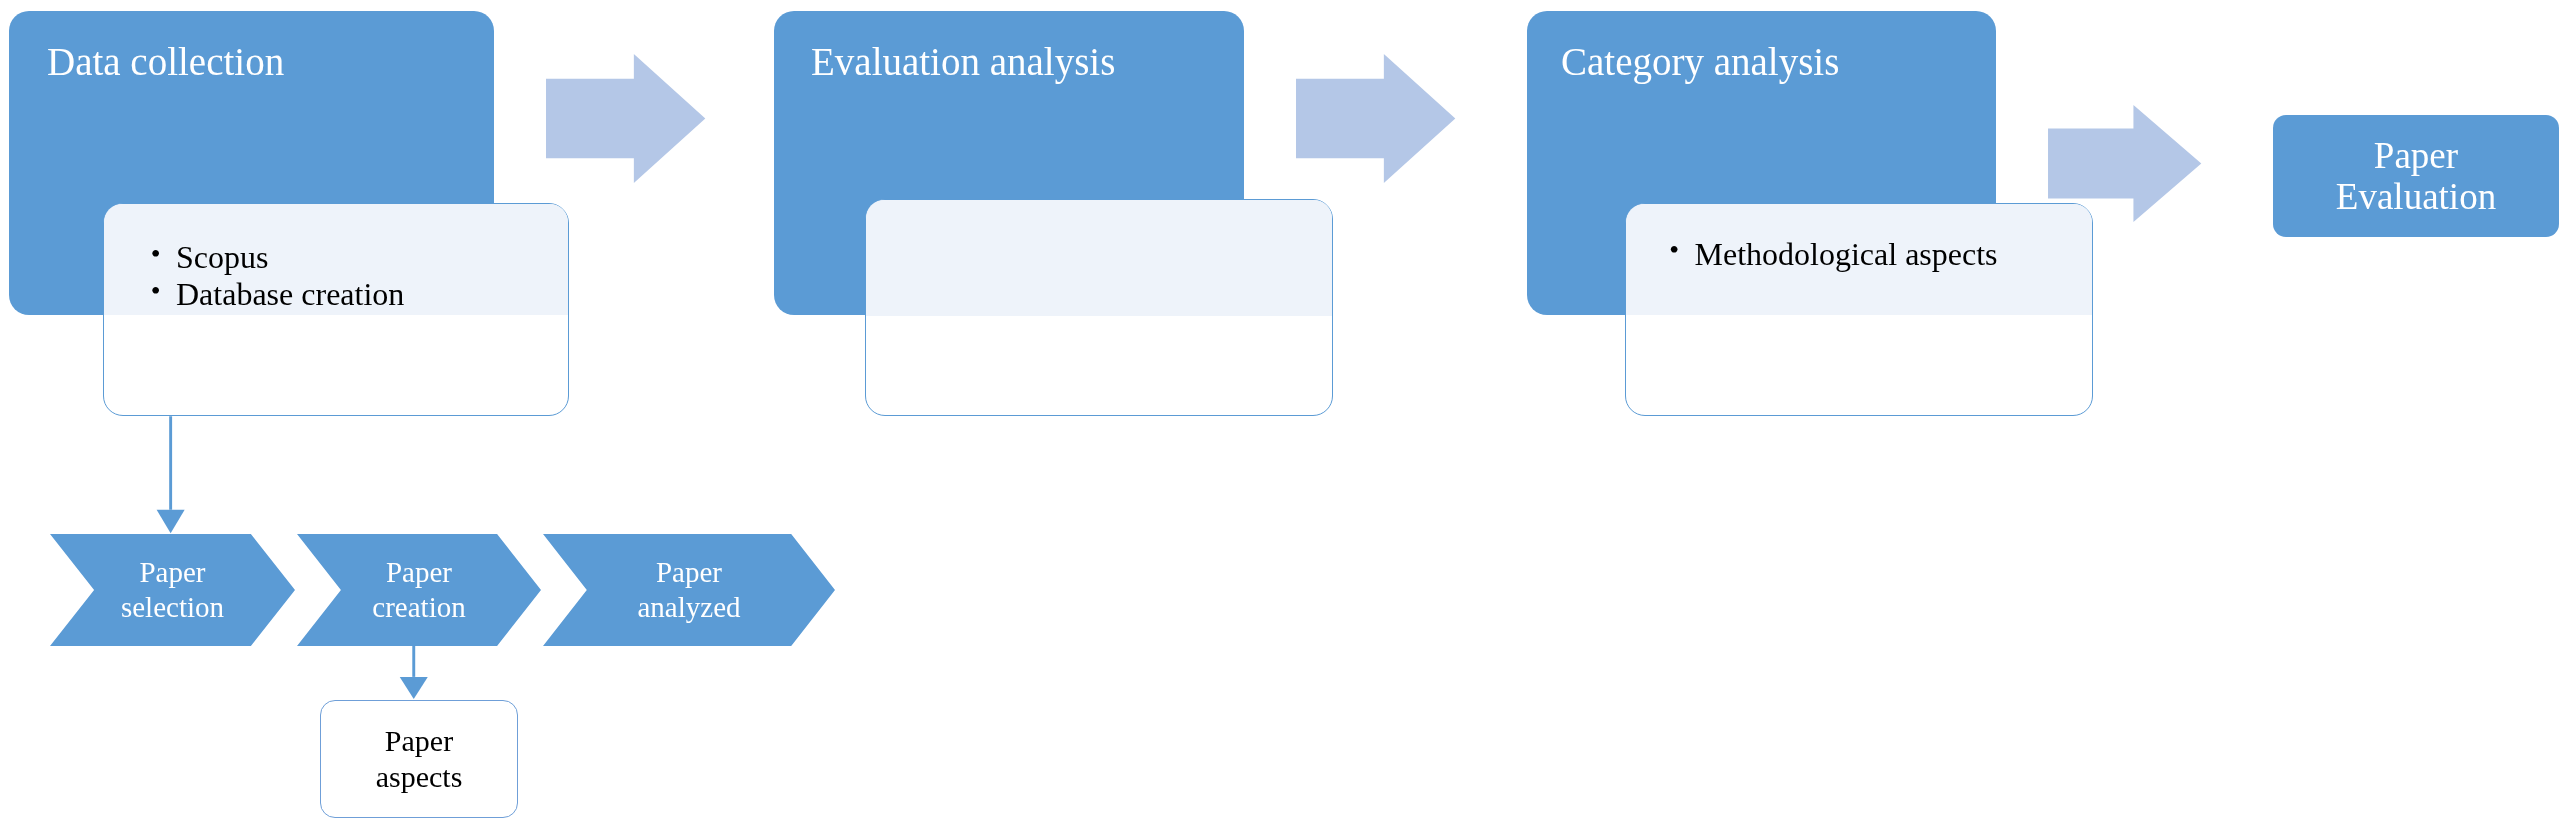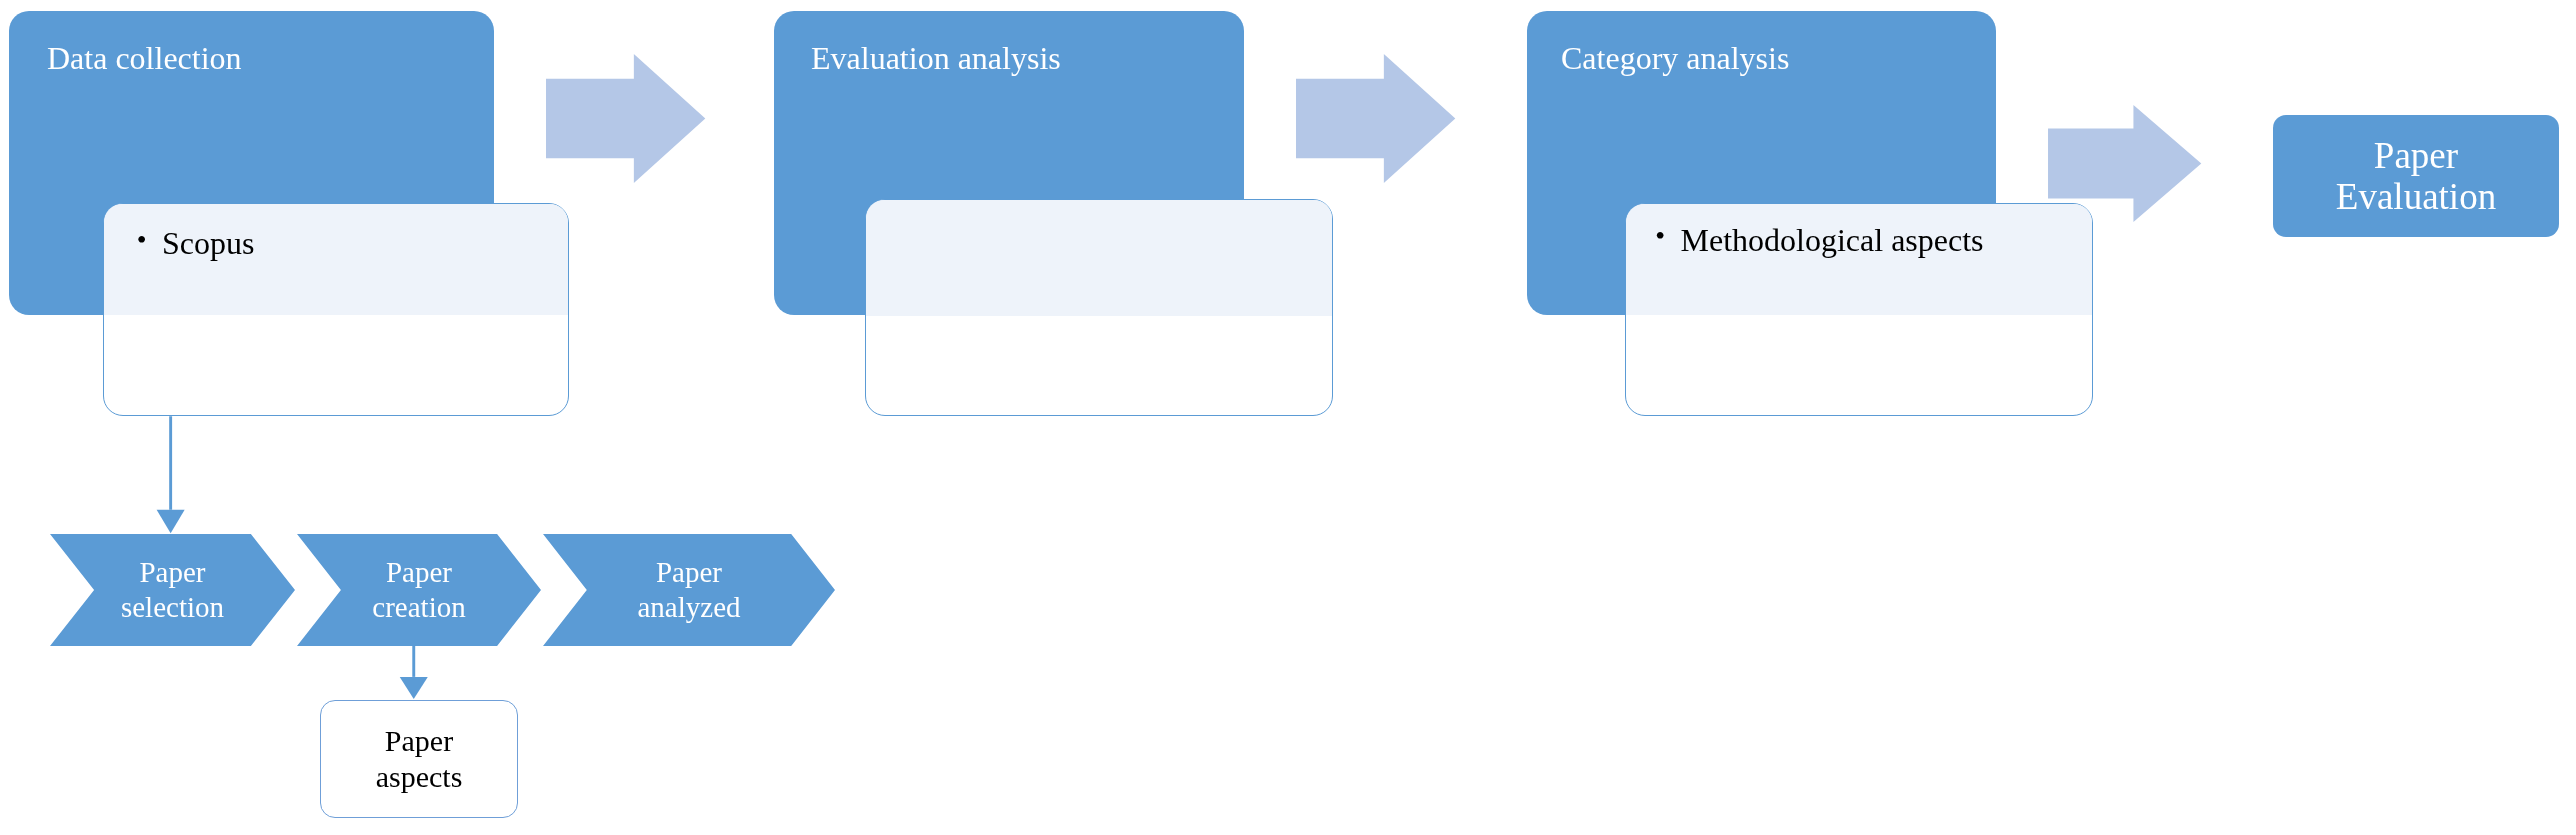--- a/index.html
+++ b/index.html
@@ -21,21 +21,21 @@
   
   .stage-card {
     position: absolute;
     background: #5B9BD5;
     border-radius: 20px;
     box-sizing: border-box;
   }
   .stage-title {
     position: absolute;
     color: #ffffff;
-    font-size: 32px;
+    font-size: 39px;
     line-height: 1.05;
     font-family: "Liberation Serif", "DejaVu Serif", serif;
     white-space: nowrap;
   }
   
   .detail-panel {
     position: absolute;
     background: #ffffff;
     border: 1.8px solid #5B9BD5;
     border-radius: 20px;
@@ -50,21 +50,21 @@
     right: 0;
     background: rgba(237, 242, 250, 0.94);
     border-top-left-radius: 18px;
     border-top-right-radius: 18px;
     pointer-events: none;
   }
   .bullet-list {
     position: absolute;
     left: 0;
     top: 0;
-    margin: 0;
+    margin: 14px;
     padding: 0;
     list-style: none;
     z-index: 2;
   }
   .bullet-list li {
     position: relative;
     padding-left: 30px;
     color: #000000;
     font-size: 32px;
     line-height: 1.16;
@@ -158,20 +158,21 @@
     <polygon points="0,40 146,40 146,0 262,100 146,200 146,160 0,160" fill="#B4C7E7"></polygon>
   </svg>
 
   <div class="stage-card" style="left:8.8px; top:10.5px; width:485px; height:304px;"></div>
   <div class="stage-title" style="left:47px; top:42px;">Data collection</div>
 
   <div class="detail-panel" style="left:103px; top:203px; width:466px; height:213px;">
     <div class="tint" style="height:111px;"></div>
     <ul class="bullet-list" style="left:28px; top:21px; width:421px;">
       <li>Scopus</li>
+      <li>Database creation</li>
     </ul>
   </div>
 
   <div class="stage-card" style="left:774px; top:10.5px; width:470px; height:304px;"></div>
   <div class="stage-title" style="left:811px; top:42px;">Evaluation analysis</div>
 
   <div class="detail-panel" style="left:865px; top:199px; width:468px; height:217px;">
     <div class="tint" style="height:116px;"></div>
   </div>
 

